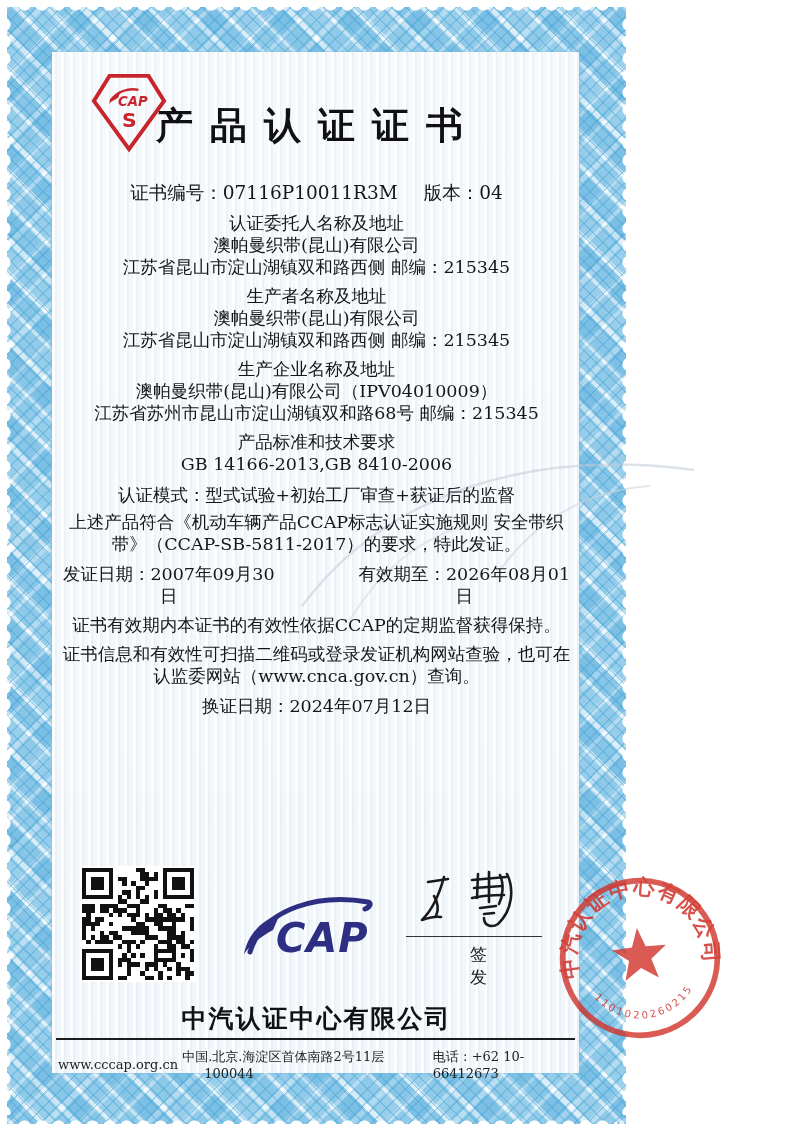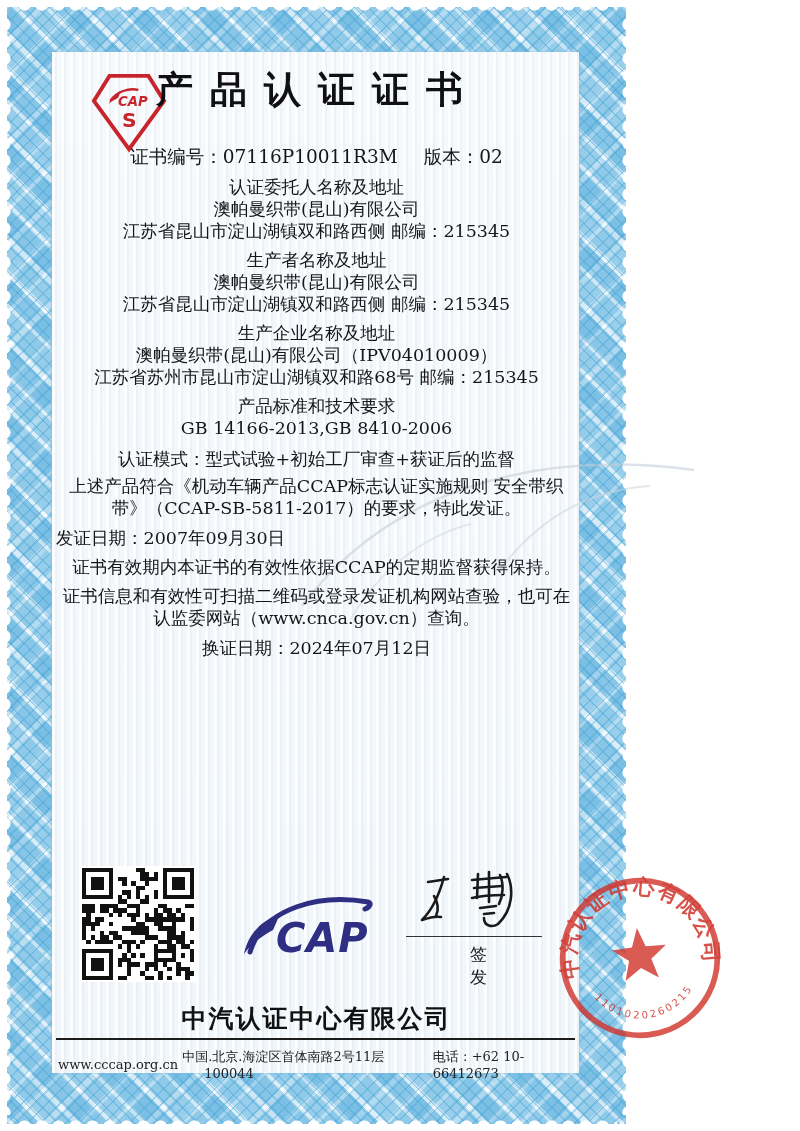--- a/index.html
+++ b/index.html
@@ -49,31 +49,31 @@
 
   
   .diamond-mark{position:absolute;left:90px;top:68px;width:78px;height:86px;}
 
   
   .content{
     position:absolute;left:56px;top:0;right:56px;text-align:center;
     font-size:17.5px;line-height:22px;
   }
   .title{
-    margin-top:66px;font-size:37px;line-height:46px;font-weight:bold;
+    margin-top:102px;font-size:37px;line-height:46px;font-weight:bold;
     letter-spacing:17px;padding-left:3px;color:#101014;
   }
   .cert-line{margin-top:34px;font-size:18.5px;}
   .cert-line .gap{display:inline-block;width:26px;}
   .sections{margin-top:8px;}
   .section{margin-bottom:7px;}
   .section .models{max-width:424px;margin:0 auto;}
   .mode-line{margin-top:9px;}
   .statement{margin-top:5px;max-width:660px;margin-left:auto;margin-right:auto;}
-  .dates-row{margin-top:8px;display:flex;justify-content:flex-start;gap:70px;}
+  .dates-row{margin-top:8px;display:flex;justify-content:center;gap:70px;}
   .maintain{margin-top:7px;}
   .verify{margin-top:7px;max-width:670px;margin-left:auto;margin-right:auto;}
   .renewal{margin-top:8px;text-align:center;}
 
   
   .qr{position:absolute;left:80px;top:866px;width:116px;height:116px;background:#fff;padding:2px;box-sizing:border-box;}
   .qr svg{width:100%;height:100%;}
   .ccap-logo{position:absolute;left:236px;top:890px;width:150px;height:72px;}
   .sign-block{position:absolute;left:406px;top:868px;width:136px;text-align:center;}
   .sign-svg{width:120px;height:66px;display:block;margin:0 auto;}
@@ -117,21 +117,21 @@
     <path d="M26,42 C34,30 50,25 62,28" fill="none" stroke="#c8242c" stroke-width="3"></path>
     <path d="M24,46 C27,38 33,32 40,29 L36,38 C31,41 27,43 24,46 Z" fill="#c8242c"></path>
     <text x="36" y="48" font-size="17" font-weight="bold" font-style="italic" font-family="DejaVu Sans, sans-serif" fill="#c8242c">CAP</text>
     <text x="41" y="76" font-size="26" font-weight="bold" font-family="DejaVu Sans, sans-serif" fill="#c8242c">S</text>
   </svg>
 
   <div class="content">
     <div class="title">产品认证证书</div>
 
     <div class="cert-line">
-      <span>证书编号：</span><span>07116P10011R3M</span><span class="gap"></span><span>版本：</span><span>02</span>
+      <span>证书编号：</span><span>07116P10011R3M</span><span class="gap"></span><span>版本：</span><span>04</span>
     </div>
 
     <div class="sections">
       <div class="section">
         <div>认证委托人名称及地址</div>
         <div>澳帕曼织带(昆山)有限公司</div>
         <div>江苏省昆山市淀山湖镇双和路西侧 邮编：215345</div>
       </div>
       <div class="section">
         <div>生产者名称及地址</div>
@@ -148,20 +148,23 @@
         <div>GB 14166-2013,GB 8410-2006</div>
       </div>
     </div>
 
     <div class="mode-line">认证模式：型式试验+初始工厂审查+获证后的监督</div>
     <div class="statement">上述产品符合《机动车辆产品CCAP标志认证实施规则 安全带织带》（CCAP-SB-5811-2017）的要求，特此发证。</div>
 
     <div class="dates-row">
       <span>
         <span>发证日期：</span><span>2007年09月30日</span>
+      </span>
+      <span>
+        <span>有效期至：</span><span>2026年08月01日</span>
       </span>
     </div>
 
     <div class="maintain">证书有效期内本证书的有效性依据CCAP的定期监督获得保持。</div>
     <div class="verify">证书信息和有效性可扫描二维码或登录发证机构网站查验，也可在认监委网站（www.cnca.gov.cn）查询。</div>
 
     <div class="renewal">
       <span>换证日期：</span><span>2024年07月12日</span>
     </div>
   </div>

